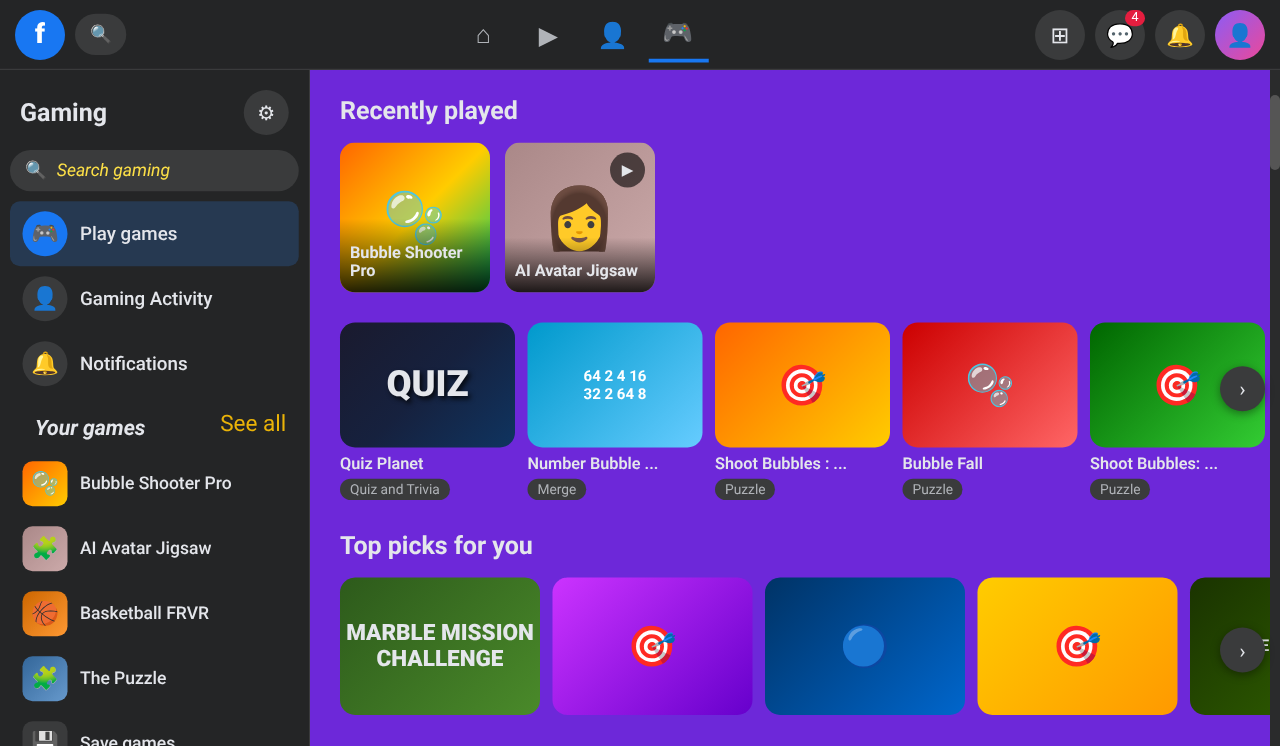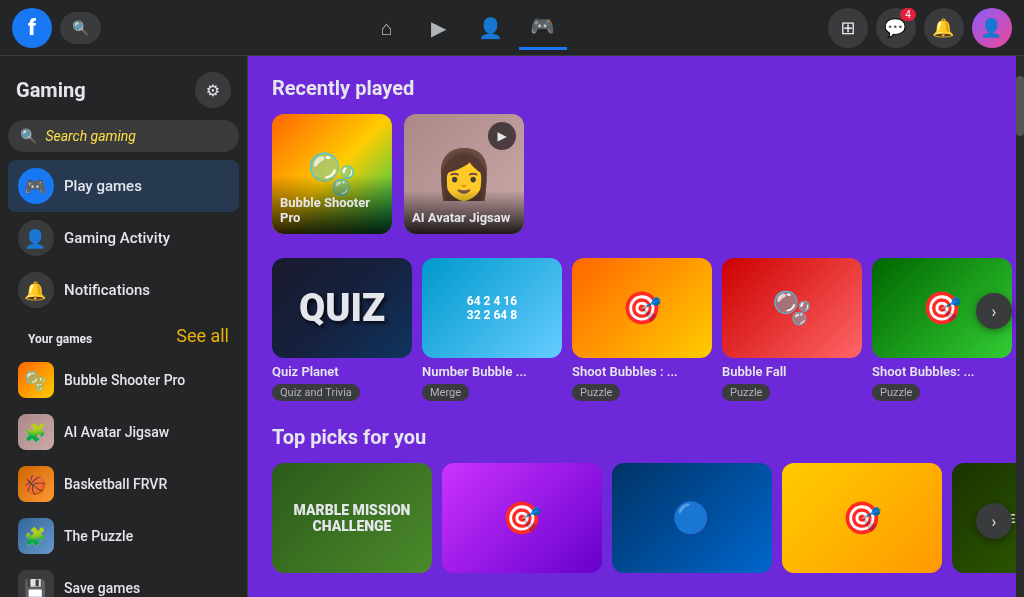--- a/index.html
+++ b/index.html
@@ -159,24 +159,25 @@
     .sidebar-item .icon-circle {
       width: 36px; height: 36px;
       border-radius: 50%;
       display: flex; align-items: center; justify-content: center;
       font-size: 18px;
       flex-shrink: 0;
     }
     .icon-blue { background: #1877f2; color: white; }
     .icon-gray { background: #3a3b3c; color: #e4e6eb; }
     .section-label {
-      font-size: 12px;
+      font-size: 17px;
       font-weight: 700;
       padding: 12px 10px 4px;
       color: #e4e6eb;
+      font-style: italic;
     }
     .section-row {
       display: flex;
       justify-content: space-between;
       align-items: center;
       padding: 4px 10px 4px;
     }
     .see-all { color: #eab308; cursor: pointer; font-size: 18px; }
     .game-item {
       display: flex; align-items: center; gap: 10px;
@@ -442,21 +443,21 @@
         </div>
         <div class="play-overlay">▶</div>
         <div class="recent-card-label">AI Avatar Jigsaw</div>
       </div>
     </div>
 
     <div style="position:relative;margin-bottom:24px;">
       <div class="games-row">
         <div class="game-card">
           <div class="game-card-img bg-quiz">
-            <span style="font-size:38px;font-weight:900;color:#e4e6eb;text-shadow:2px 2px 4px rgba(0,0,0,0.8);">QUIZ</span>
+            <span style="font-size:29px;font-weight:900;color:#e4e6eb;text-shadow:2px 2px 4px rgba(0,0,0,0.8);">QUIZ</span>
           </div>
           <div class="game-card-name">Quiz Planet</div>
           <span class="game-tag">Quiz and Trivia</span>
         </div>
         <div class="game-card">
           <div class="game-card-img bg-numbubble">
             <span style="font-size:12px;color:white;font-weight:bold;">64 2 4 16<br>32 2 64 8</span>
           </div>
           <div class="game-card-name">Number Bubble ...</div>
           <span class="game-tag">Merge</span>
@@ -484,21 +485,21 @@
 
       </div>
       <div class="next-btn">›</div>
     </div>
 
     <h2 class="section-title">Top picks for you</h2>
     <div style="position:relative;">
       <div class="picks-row">
         <div class="pick-card">
           <div class="pick-card-img bg-marble">
-            <span style="font-size:14px;font-weight:900;color:#e4e6eb;text-align:center;padding:4px;">MARBLE MISSION CHALLENGE</span>
+            <span style="font-size:18px;font-weight:900;color:#e4e6eb;text-align:center;padding:4px;">MARBLE MISSION CHALLENGE</span>
           </div>
 
         </div>
         <div class="pick-card">
           <div class="pick-card-img bg-shootbubbles3">🎯</div>
 
         </div>
         <div class="pick-card">
           <div class="pick-card-img bg-sort">🔵</div>
 

